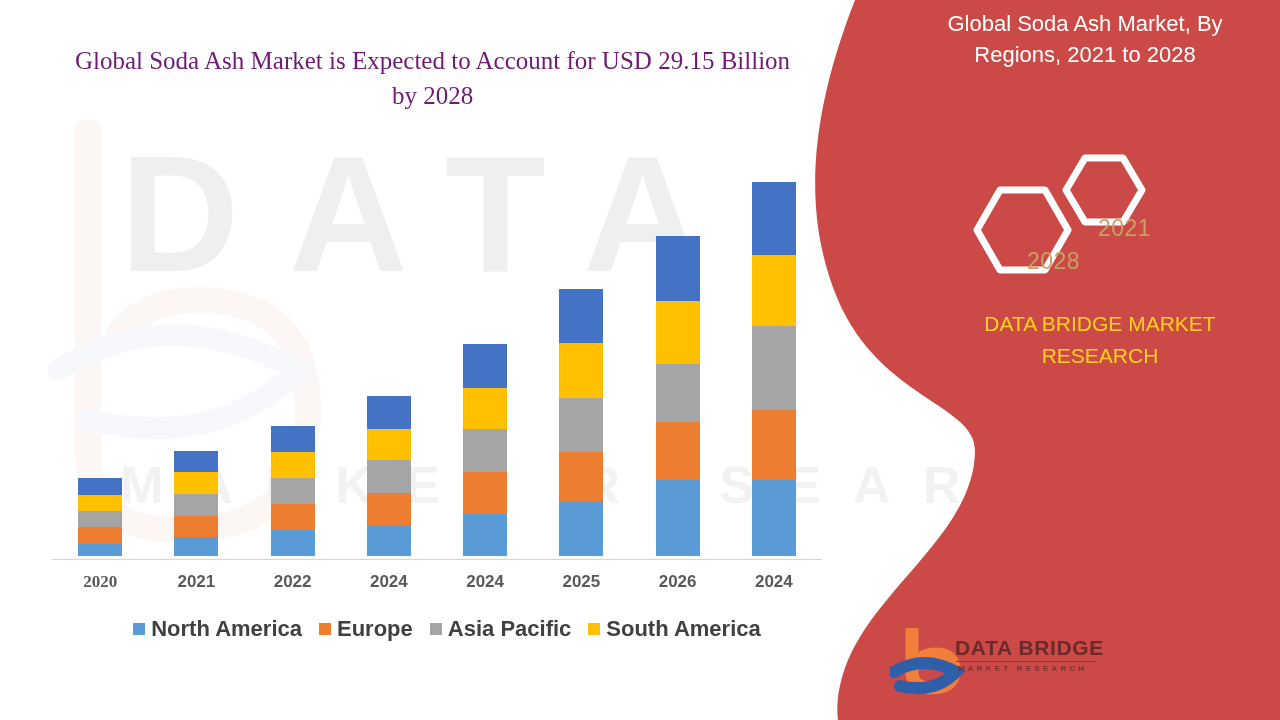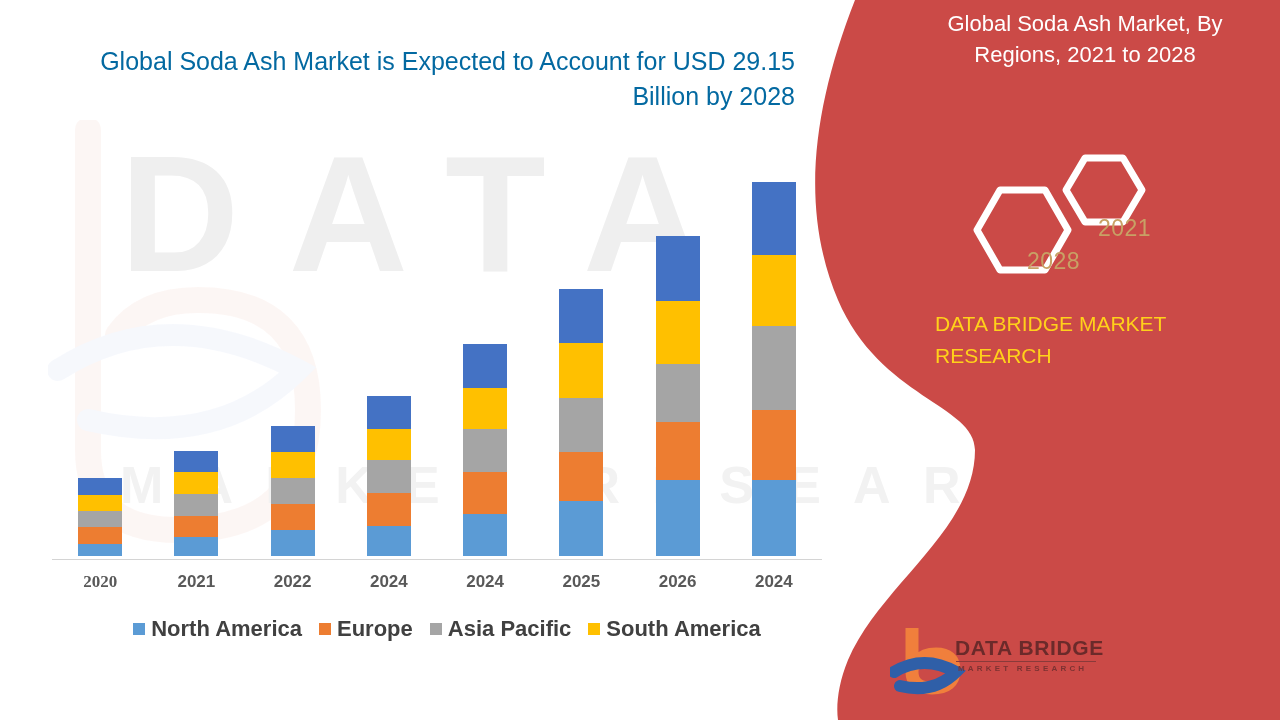--- a/index.html
+++ b/index.html
@@ -54,25 +54,26 @@
     width: 330px; height: 430px;
     opacity: 0.5;
     pointer-events: none;
   }
 
   
   #headline {
     position: absolute;
     left: 70px; top: 44px;
     width: 725px;
-    text-align: right;
-    color: #0369a1;
+    text-align: center;
+    color: #701a75;
     font-size: 25px;
     line-height: 1.38;
     font-weight: 400;
+    font-family: Liberation Serif, serif;
   }
 
   
   #chart-area {
     position: absolute;
     left: 52px; top: 150px;
     width: 770px; height: 410px;
   }
   #plot {
     position: absolute;
@@ -169,21 +170,21 @@
     font-weight: 400;
     letter-spacing: 0.02em;
   }
   #hex-label-2021 { left: 130px; top: 70px; }
   #hex-label-2028 { left: 48px; top: 97px; }
 
   #brand {
     position: absolute;
     left: -20px; top: 308px;
     width: 330px;
-    text-align: left;
+    text-align: center;
     color: #ffd11a;
     font-size: 21px;
     line-height: 1.52;
     font-weight: 400;
   }
 
   #logo {
     position: absolute;
     left: -65px; top: 628px;
     width: 215px; height: 72px;

